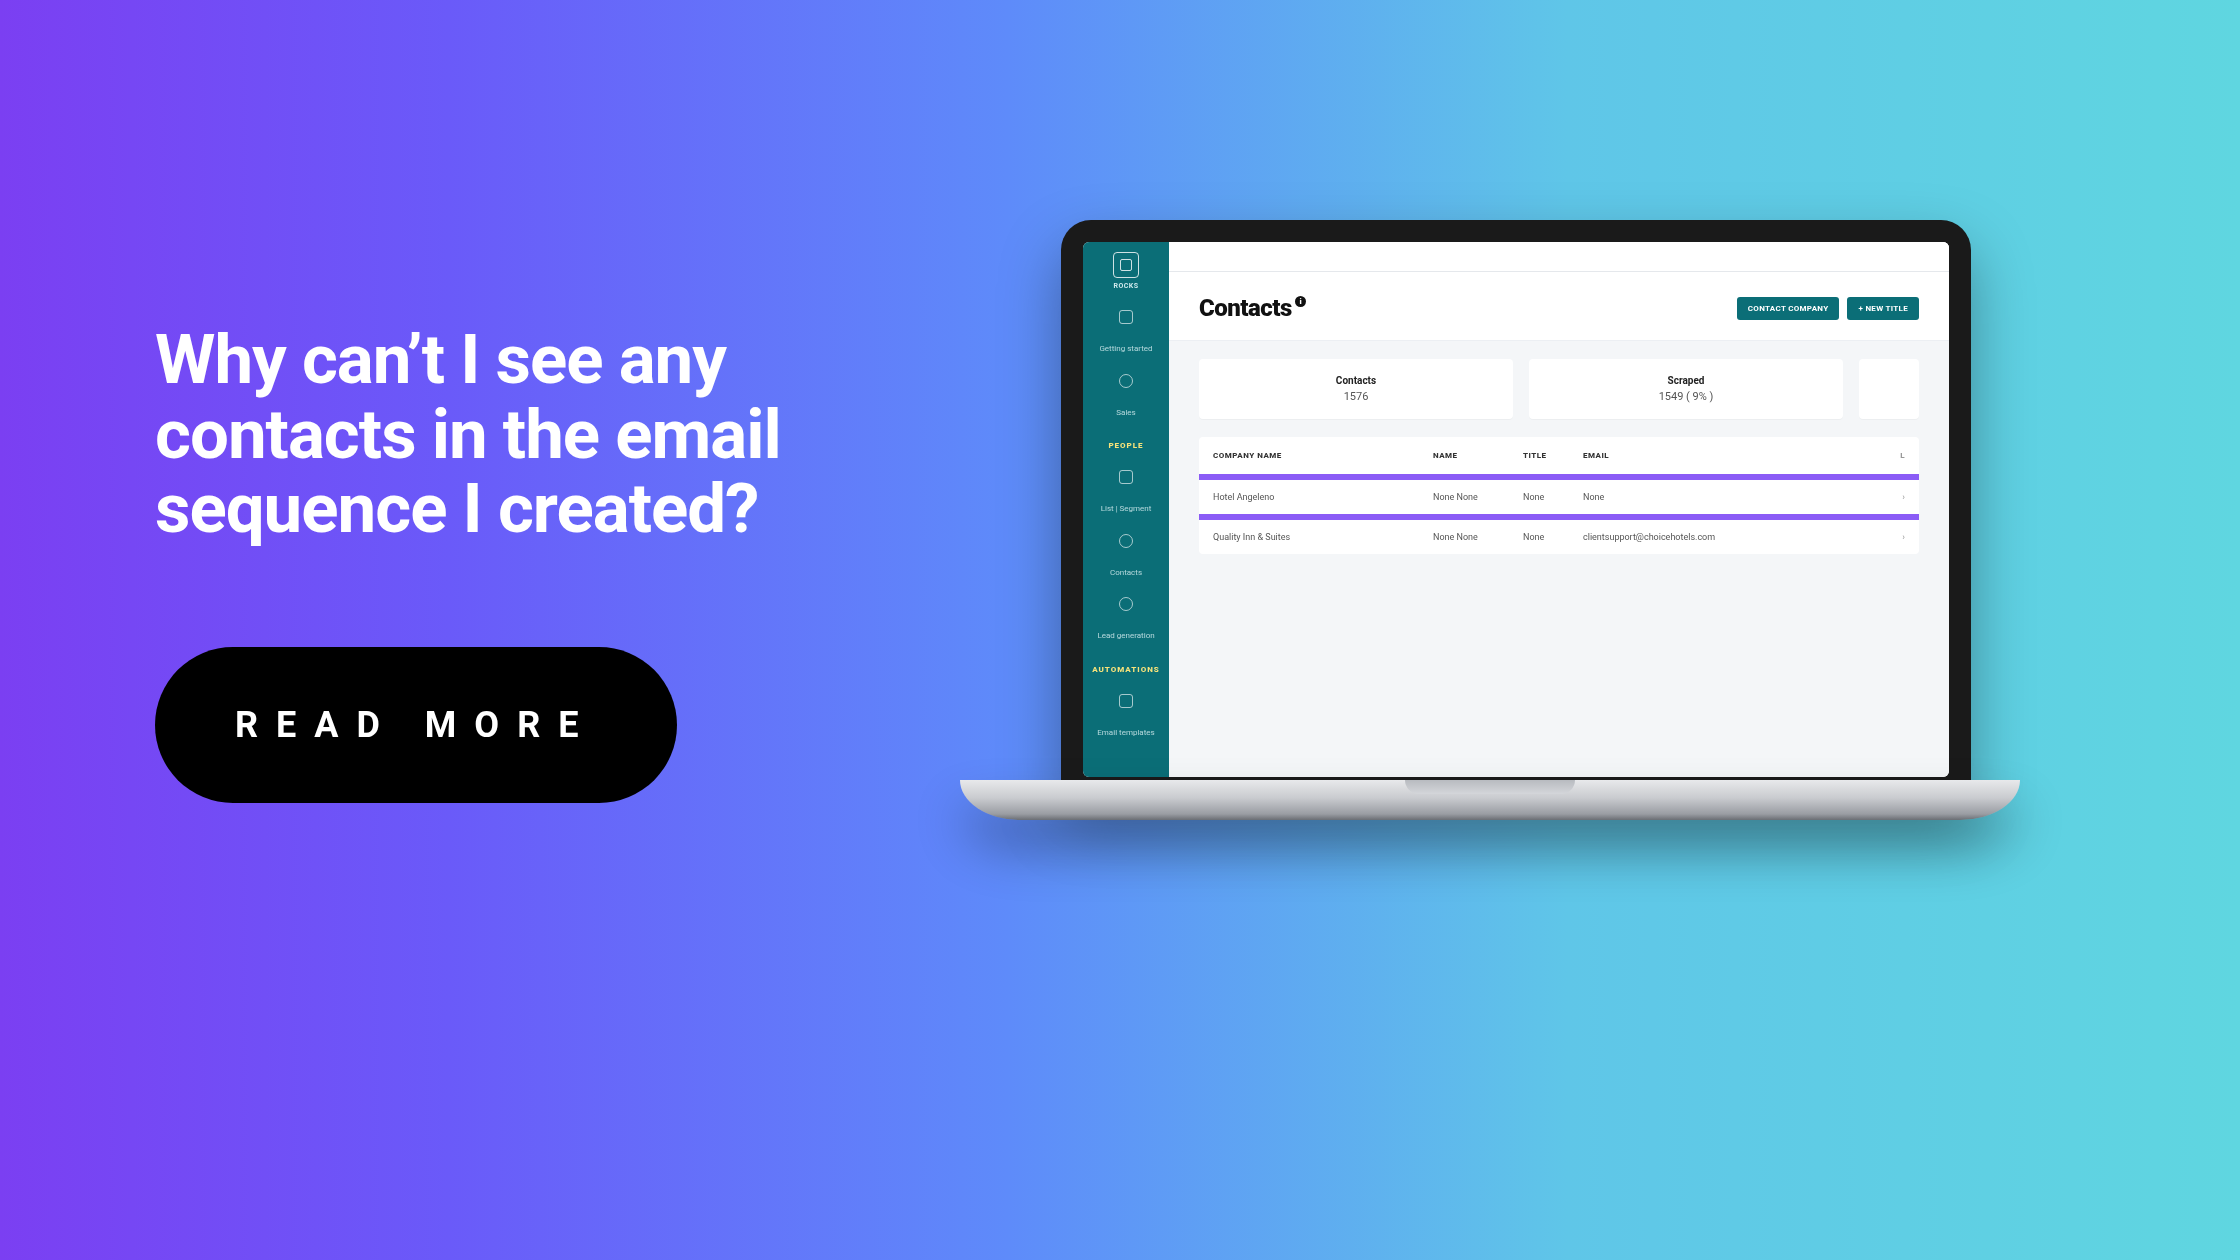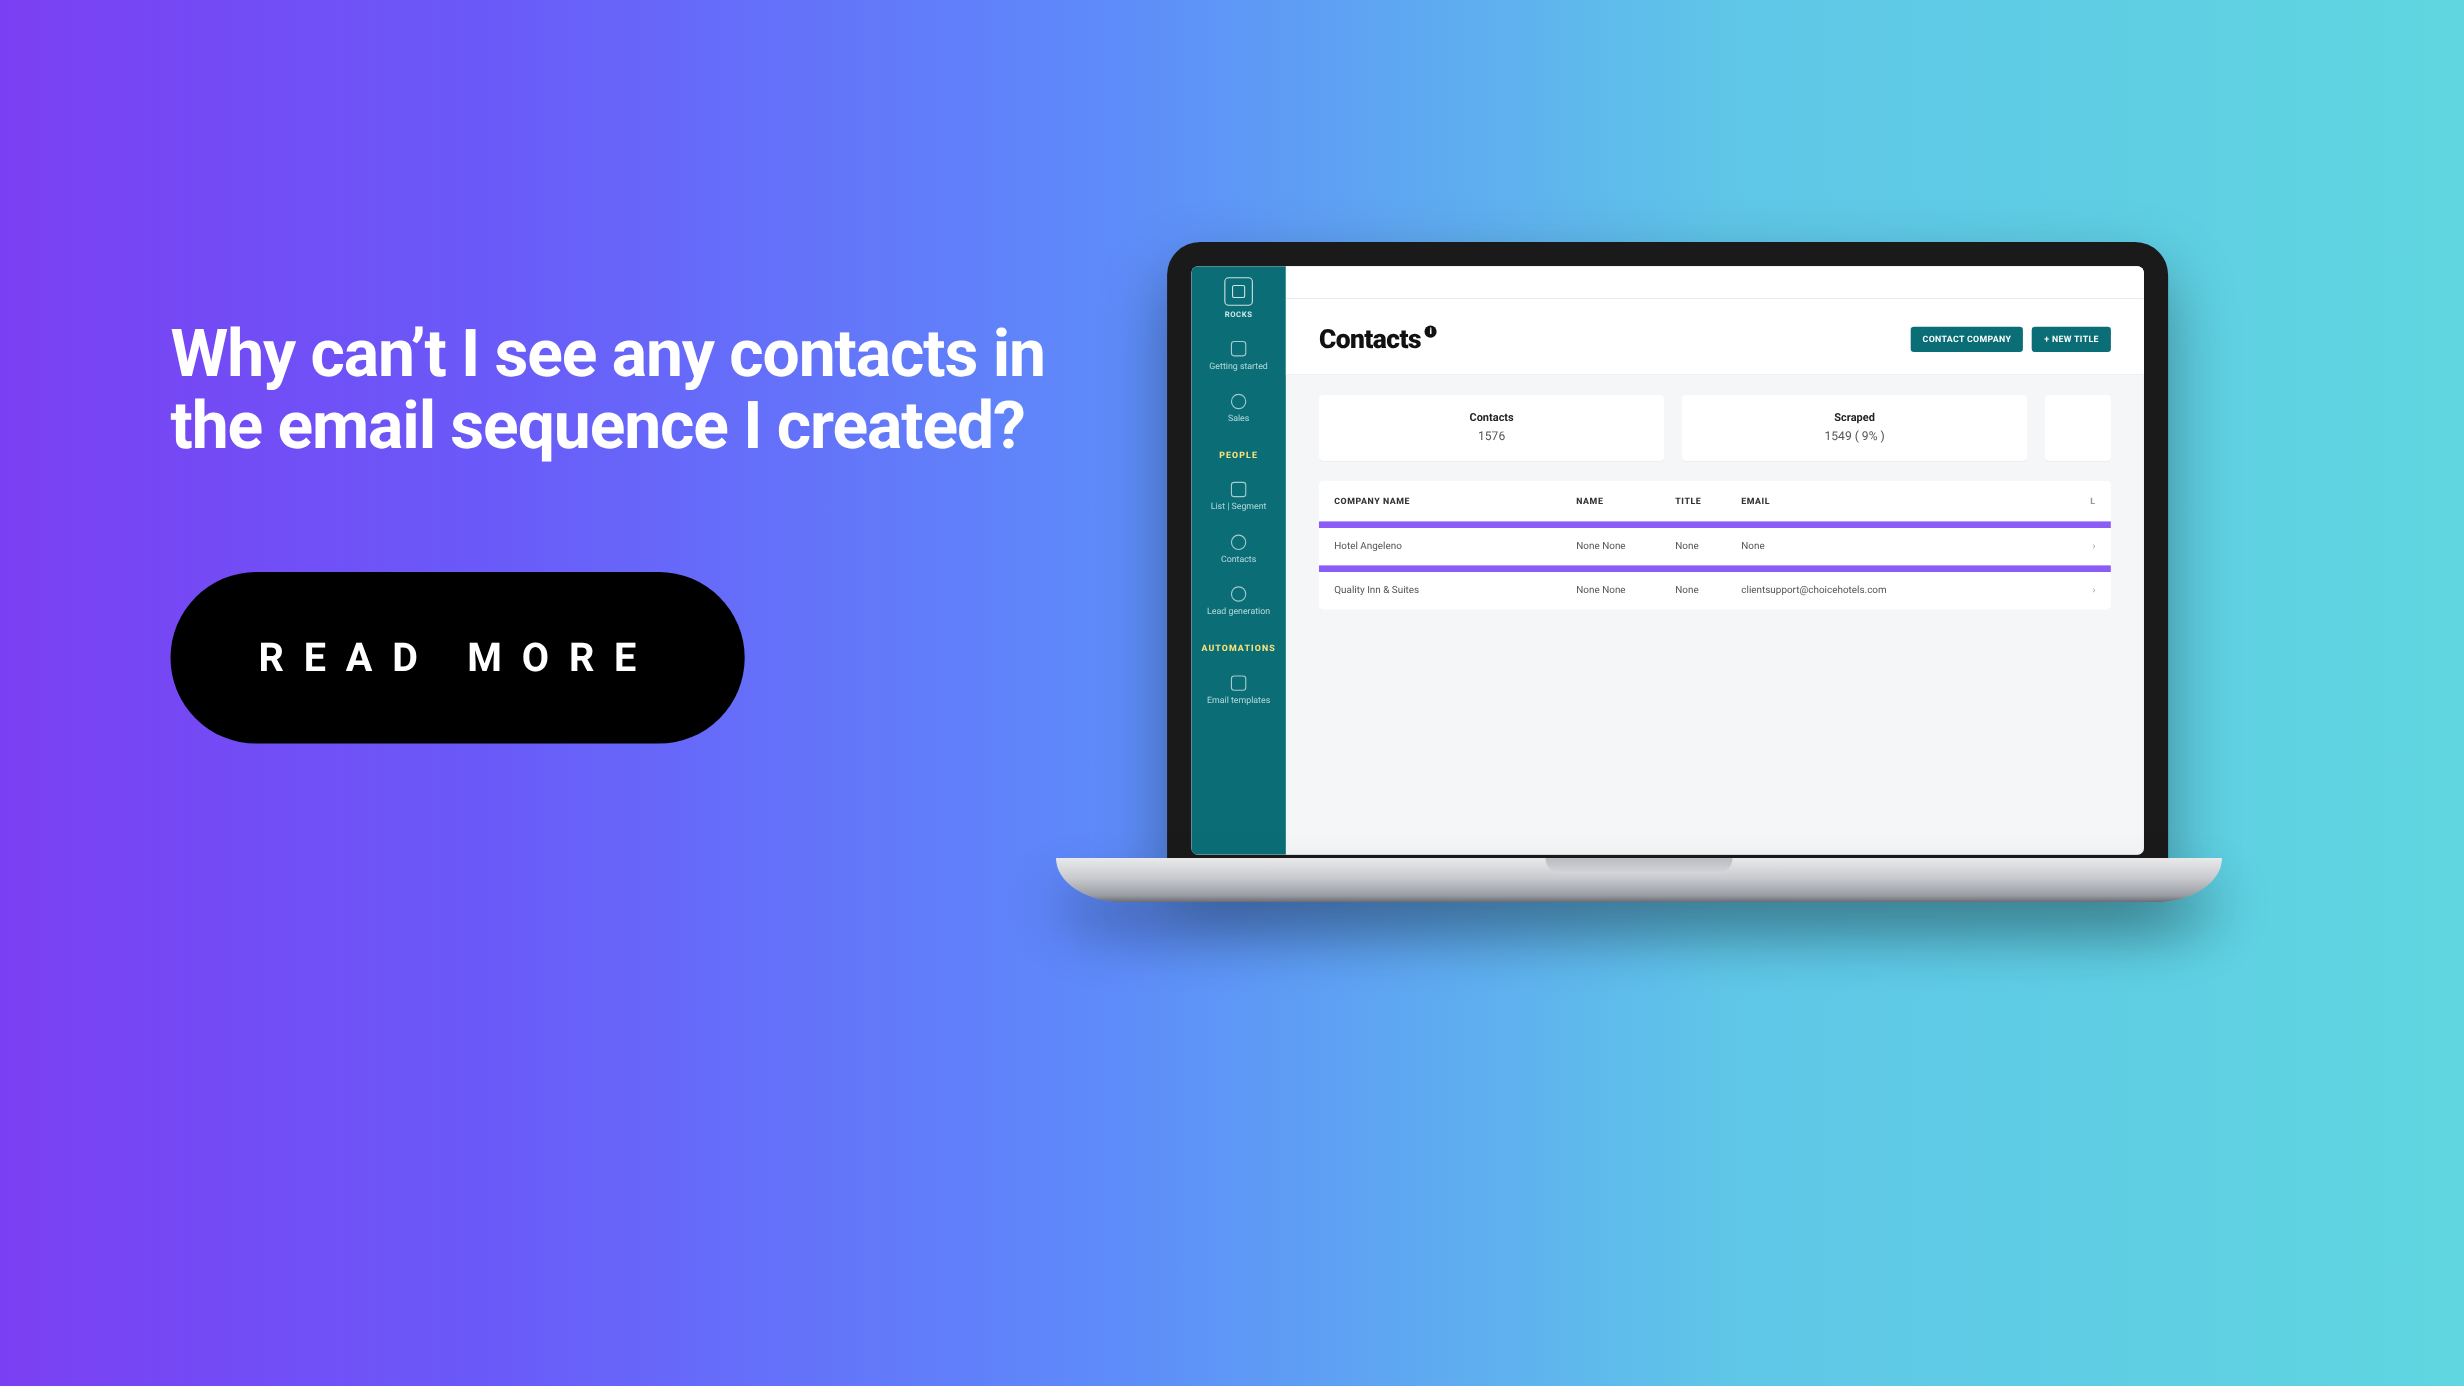--- a/index.html
+++ b/index.html
@@ -15,24 +15,25 @@
 
   
   .hero {
     position: absolute;
     left: 155px;
     top: 290px;
     width: 820px;
     color: #fff;
   }
   .hero h1 {
-    font-size: 60px;
+    font-size: 69px;
     line-height: 1.08;
     font-weight: 700;
     letter-spacing: -1px;
+    margin-top: 33px;
   }
   .cta {
     margin-top: 100px;
     display: inline-flex;
     align-items: center;
     justify-content: center;
     background: #000;
     color: #fff;
     border-radius: 999px;
     padding: 57px 80px;
@@ -116,21 +117,21 @@
     position:absolute; left:6px; top:6px; right:6px; bottom:6px;
     border:1.5px solid rgba(255,255,255,0.8);
     border-radius:2px;
   }
   .sb-logo-text{ font-size:7px; margin-top:4px; letter-spacing:0.5px; text-align:center; font-weight:700;}
   .sb-item {
     margin-top: 20px;
     display: flex;
     flex-direction: column;
     align-items: center;
-    gap: 4px;
+    gap: 20px;
     opacity: 0.85;
     cursor: pointer;
     text-align: center;
     line-height: 1.2;
     padding: 0 4px;
   }
   .sb-heading {
     margin-top: 24px;
     font-size: 8px;
     font-weight: 800;

